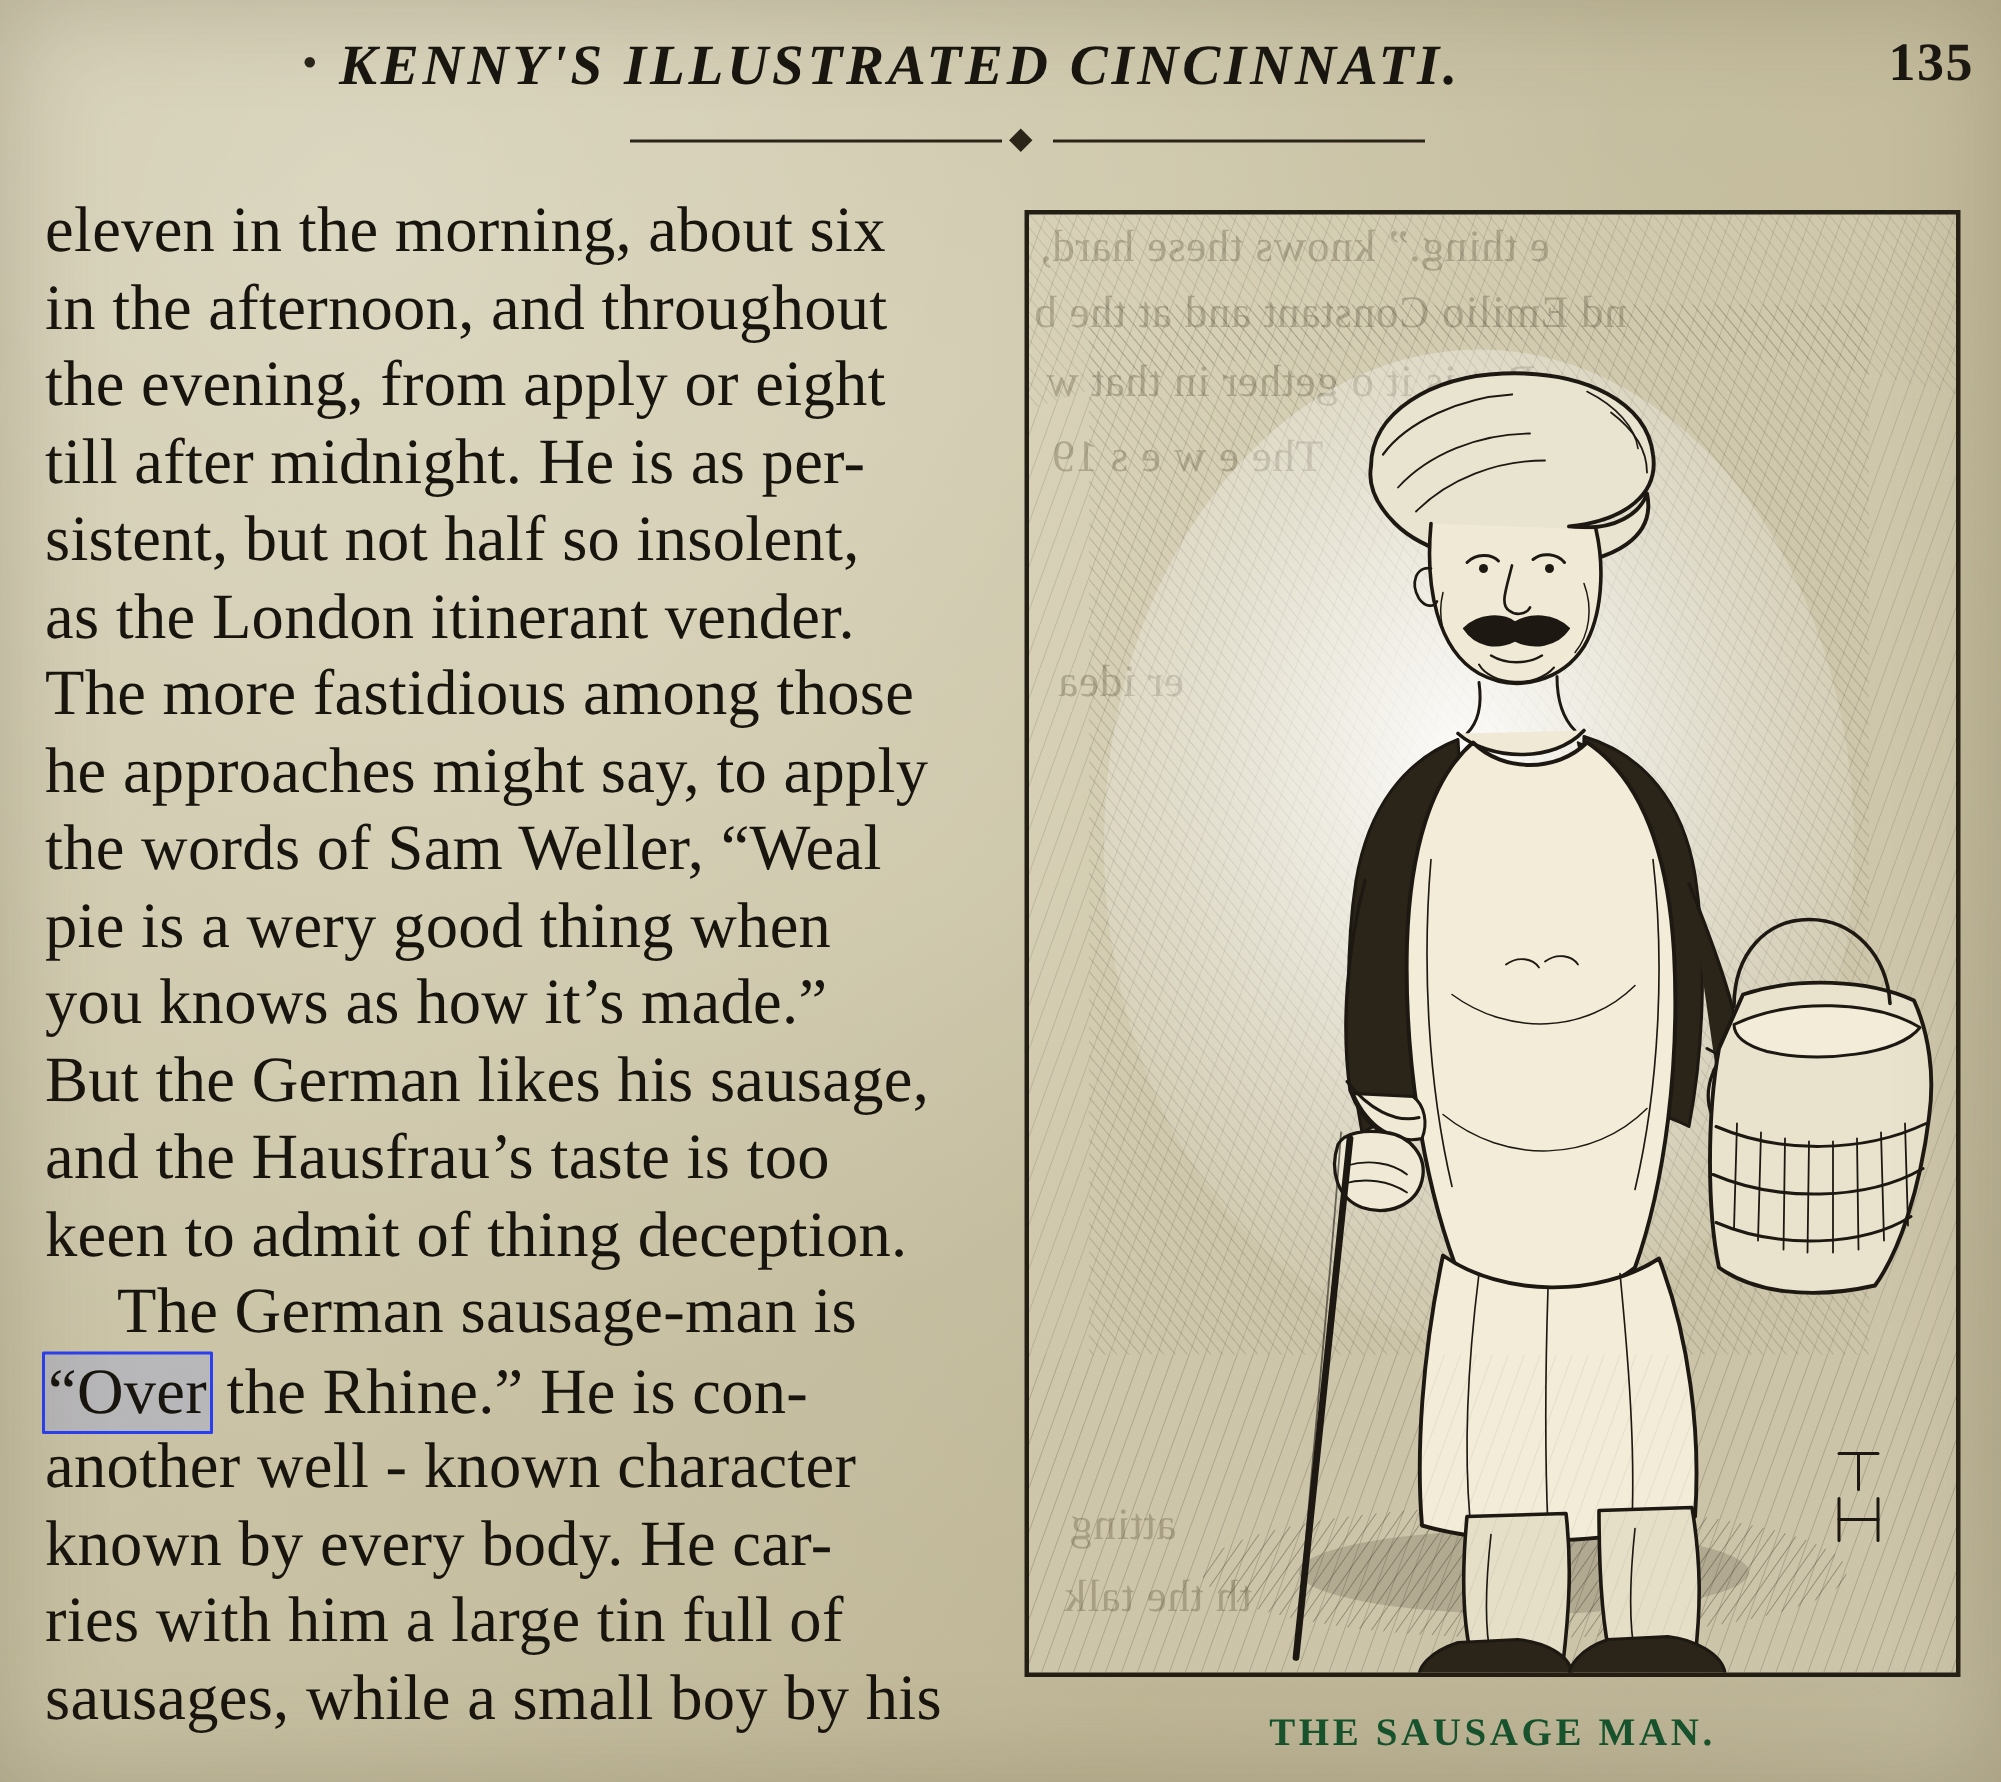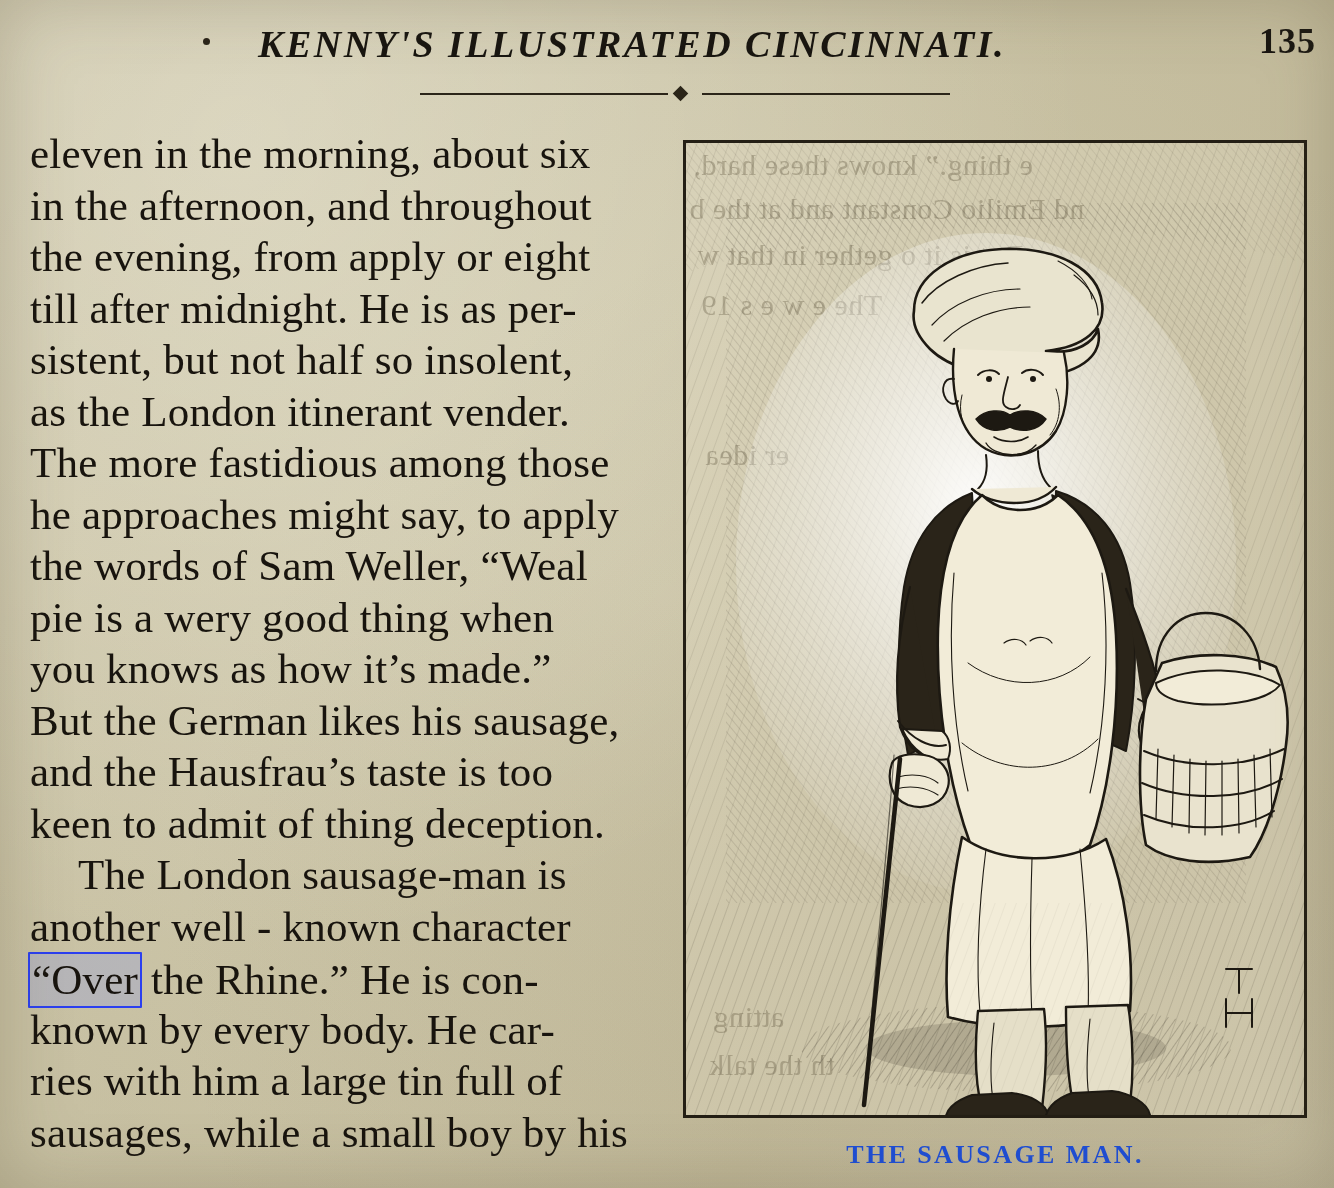--- a/index.html
+++ b/index.html
@@ -41,21 +41,20 @@
     left: 0;
     top: 12px;
     width: 1200px;
     text-align: center;
     font-style: italic;
     font-weight: bold;
     font-size: 38px;
     letter-spacing: 2.5px;
     white-space: nowrap;
     color: #181510;
-    padding-left: 32px;
   }
   #page-number {
     position: absolute;
     right: 18px;
     top: 10px;
     font-size: 36px;
     font-weight: bold;
     letter-spacing: 1px;
     color: #181510;
   }
@@ -153,21 +152,21 @@
   }
   #figure-caption {
     position: absolute;
     left: 683px;
     top: 1140px;
     width: 624px;
     text-align: center;
     font-size: 26px;
     font-weight: bold;
     letter-spacing: 2.4px;
-    color: #1d4ed8;
+    color: #14532d;
   }
   #art {
     position: absolute;
     left: 3px;
     top: 3px;
     width: 618px;
     height: 972px;
   }
   #edge-shadow {
     position: absolute;
@@ -205,23 +204,23 @@
       <span class="line">The more fastidious among those</span>
       <span class="line">he approaches might say, to apply</span>
       <span class="line">the words of Sam Weller, “Weal</span>
       <span class="line">pie is a wery good thing when</span>
       <span class="line">you knows as how it’s made.”</span>
       <span class="line">But the German likes his sausage,</span>
       <span class="line">and the Hausfrau’s taste is too</span>
       <span class="line">keen to admit of thing deception.</span>
     </p>
     <p>
-      <span class="line indent">The London sausage-man is</span>
+      <span class="line indent">The German sausage-man is</span>
+      <span class="line"><span class="selection-box">“Over</span> <span>the Rhine.”  He is con-</span></span>
       <span class="line">another well - known character</span>
-      <span class="line"><span class="selection-box">“Over</span> <span>the Rhine.”  He is con-</span></span>
       <span class="line">known by every body.  He car-</span>
       <span class="line">ries with him a large tin full of</span>
       <span class="line">sausages, while a small boy by his</span>
     </p>
   </div>
 
   <div id="figure">
     <div id="figure-frame"></div>
 
     <div class="showthrough" style="left:10px; top:8px;">e thing.”  knows these hard,</div>

